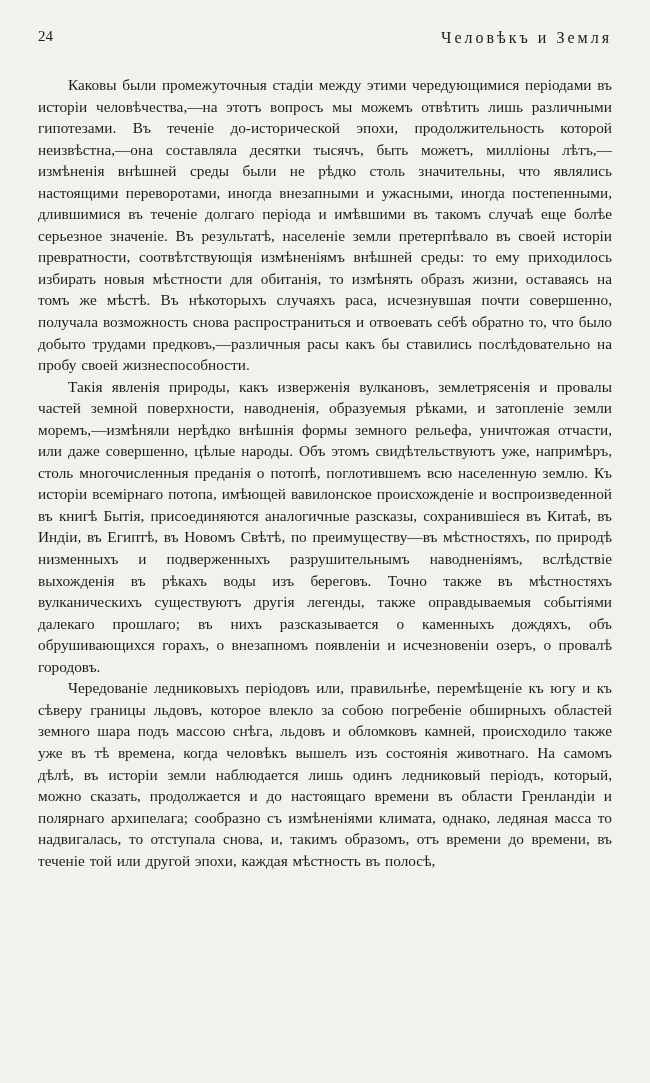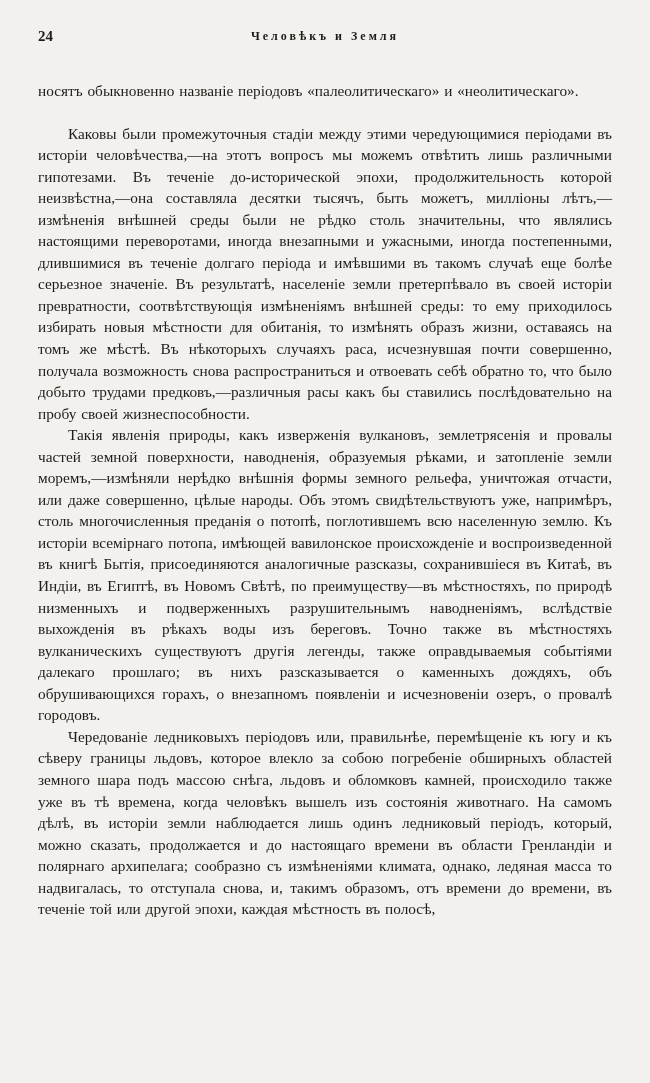--- a/index.html
+++ b/index.html
@@ -17,36 +17,35 @@
     height: 1083px;
     box-sizing: border-box;
     background: #f2f1ed;
     color: #1d1c19;
     padding: 28px 38px 0 38px;
     overflow: hidden;
   }
   .header {
     position: relative;
     height: 22px;
-    margin-bottom: 30px;
-    font-weight: bold;
+    margin-bottom: 24px;
   }
   .page-number {
     position: absolute;
     left: 0;
     top: 0;
     font-size: 15px;
   }
   .running-title {
     position: absolute;
     left: 0;
     right: 0;
     top: 1px;
-    text-align: center;
-    font-size: 12px;
+    text-align: right;
+    font-size: 16px;
     letter-spacing: 3px;
     white-space: nowrap;
   }
   .body-text {
     font-size: 15.3px;
     line-height: 21.55px;
     text-align: justify;
     word-spacing: 1px;
   }
   .body-text p {
@@ -62,18 +61,17 @@
 </style>
 </head>
 <body>
 
 <div class="page">
   <div class="header">
     <span class="page-number">24</span>
     <span class="running-title">Человѣкъ и Земля</span>
   </div>
   <div class="body-text">
-    <p class="gap-after">носятъ обыкновенно названіе періодовъ «палеолитическаго» и «неолитическаго».</p>
     <p class="indent">Каковы были промежуточныя стадіи между этими чередующимися періодами въ исторіи человѣчества,—на этотъ вопросъ мы можемъ отвѣтить лишь различными гипотезами. Въ теченіе до-исторической эпохи, продолжительность которой неизвѣстна,—она составляла десятки тысячъ, быть можетъ, милліоны лѣтъ,—измѣненія внѣшней среды были не рѣдко столь значительны, что являлись настоящими переворотами, иногда внезапными и ужасными, иногда постепенными, длившимися въ теченіе долгаго періода и имѣвшими въ такомъ случаѣ еще болѣе серьезное значеніе. Въ результатѣ, населеніе земли претерпѣвало въ своей исторіи превратности, соотвѣтствующія измѣненіямъ внѣшней среды: то ему приходилось избирать новыя мѣстности для обитанія, то измѣнять образъ жизни, оставаясь на томъ же мѣстѣ. Въ нѣкоторыхъ случаяхъ раса, исчезнувшая почти совершенно, получала возможность снова распространиться и отвоевать себѣ обратно то, что было добыто трудами предковъ,—различныя расы какъ бы ставились послѣдовательно на пробу своей жизнеспособности.</p>
     <p class="indent">Такія явленія природы, какъ изверженія вулкановъ, землетрясенія и провалы частей земной поверхности, наводненія, образуемыя рѣками, и затопленіе земли моремъ,—измѣняли нерѣдко внѣшнія формы земного рельефа, уничтожая отчасти, или даже совершенно, цѣлые народы. Объ этомъ свидѣтельствуютъ уже, напримѣръ, столь многочисленныя преданія о потопѣ, поглотившемъ всю населенную землю. Къ исторіи всемірнаго потопа, имѣющей вавилонское происхожденіе и воспроизведенной въ книгѣ Бытія, присоединяются аналогичные разсказы, сохранившіеся въ Китаѣ, въ Индіи, въ Египтѣ, въ Новомъ Свѣтѣ, по преимуществу—въ мѣстностяхъ, по природѣ низменныхъ и подверженныхъ разрушительнымъ наводненіямъ, вслѣдствіе выхожденія въ рѣкахъ воды изъ береговъ. Точно также въ мѣстностяхъ вулканическихъ существуютъ другія легенды, также оправдываемыя событіями далекаго прошлаго; въ нихъ разсказывается о каменныхъ дождяхъ, объ обрушивающихся горахъ, о внезапномъ появленіи и исчезновеніи озеръ, о провалѣ городовъ.</p>
     <p class="indent">Чередованіе ледниковыхъ періодовъ или, правильнѣе, перемѣщеніе къ югу и къ сѣверу границы льдовъ, которое влекло за собою погребеніе обширныхъ областей земного шара подъ массою снѣга, льдовъ и обломковъ камней, происходило также уже въ тѣ времена, когда человѣкъ вышелъ изъ состоянія животнаго. На самомъ дѣлѣ, въ исторіи земли наблюдается лишь одинъ ледниковый періодъ, который, можно сказать, продолжается и до настоящаго времени въ области Гренландіи и полярнаго архипелага; сообразно съ измѣненіями климата, однако, ледяная масса то надвигалась, то отступала снова, и, такимъ образомъ, отъ времени до времени, въ теченіе той или другой эпохи, каждая мѣстность въ полосѣ,</p>
   </div>
 </div>
 
 </body></html>

